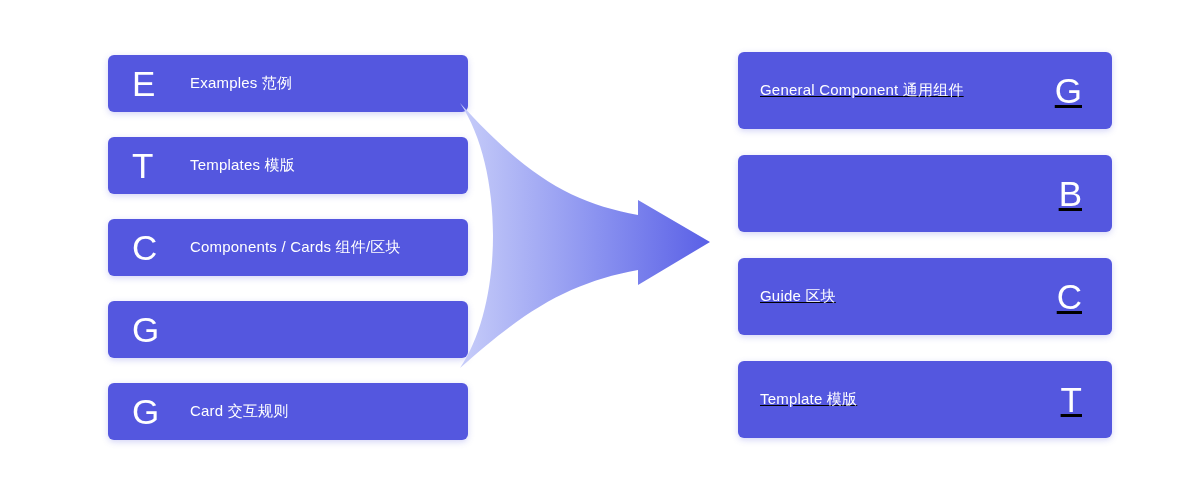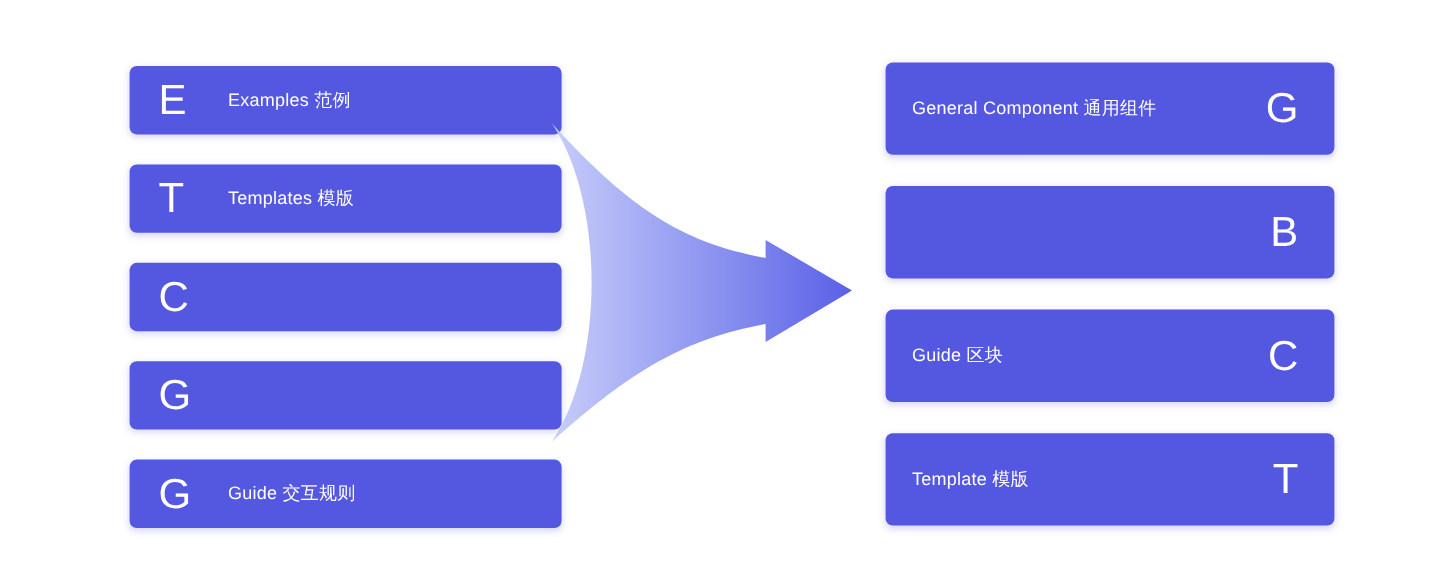--- a/index.html
+++ b/index.html
@@ -23,20 +23,21 @@
     left: 108px;
     top: 55px;
     width: 360px;
     gap: 25px;
   }
   .column-right {
     left: 738px;
     top: 52px;
     width: 374px;
     gap: 26px;
+    text-decoration: underline;
   }
   .card {
     background: #5457df;
     border-radius: 6px;
     display: flex;
     align-items: center;
     color: #ffffff;
     box-shadow: 0 2px 6px rgba(84, 87, 223, 0.25);
   }
   .card-left {
@@ -85,29 +86,30 @@
     <span class="card-label">Examples 范例</span>
   </div>
 
   <div class="card card-left">
     <span class="big-letter">T</span>
     <span class="card-label">Templates 模版</span>
   </div>
 
   <div class="card card-left">
     <span class="big-letter">C</span>
+    <span class="card-label">Components / Cards 组件/区块</span>
   </div>
 
   <div class="card card-left">
     <span class="big-letter">G</span>
   </div>
 
   <div class="card card-left">
     <span class="big-letter">G</span>
-    <span class="card-label">Guide 交互规则</span>
+    <span class="card-label">Card 交互规则</span>
   </div>
 
 </div>
 
 <svg class="merge-arrow" viewBox="0 0 254 265" aria-hidden="true">
   <defs>
     <linearGradient id="arrowGrad" x1="0" y1="0" x2="1" y2="0">
       <stop offset="0" stop-color="#c7cdf9"></stop>
       <stop offset="0.55" stop-color="#8a92f0"></stop>
       <stop offset="1" stop-color="#5a60e6"></stop>

